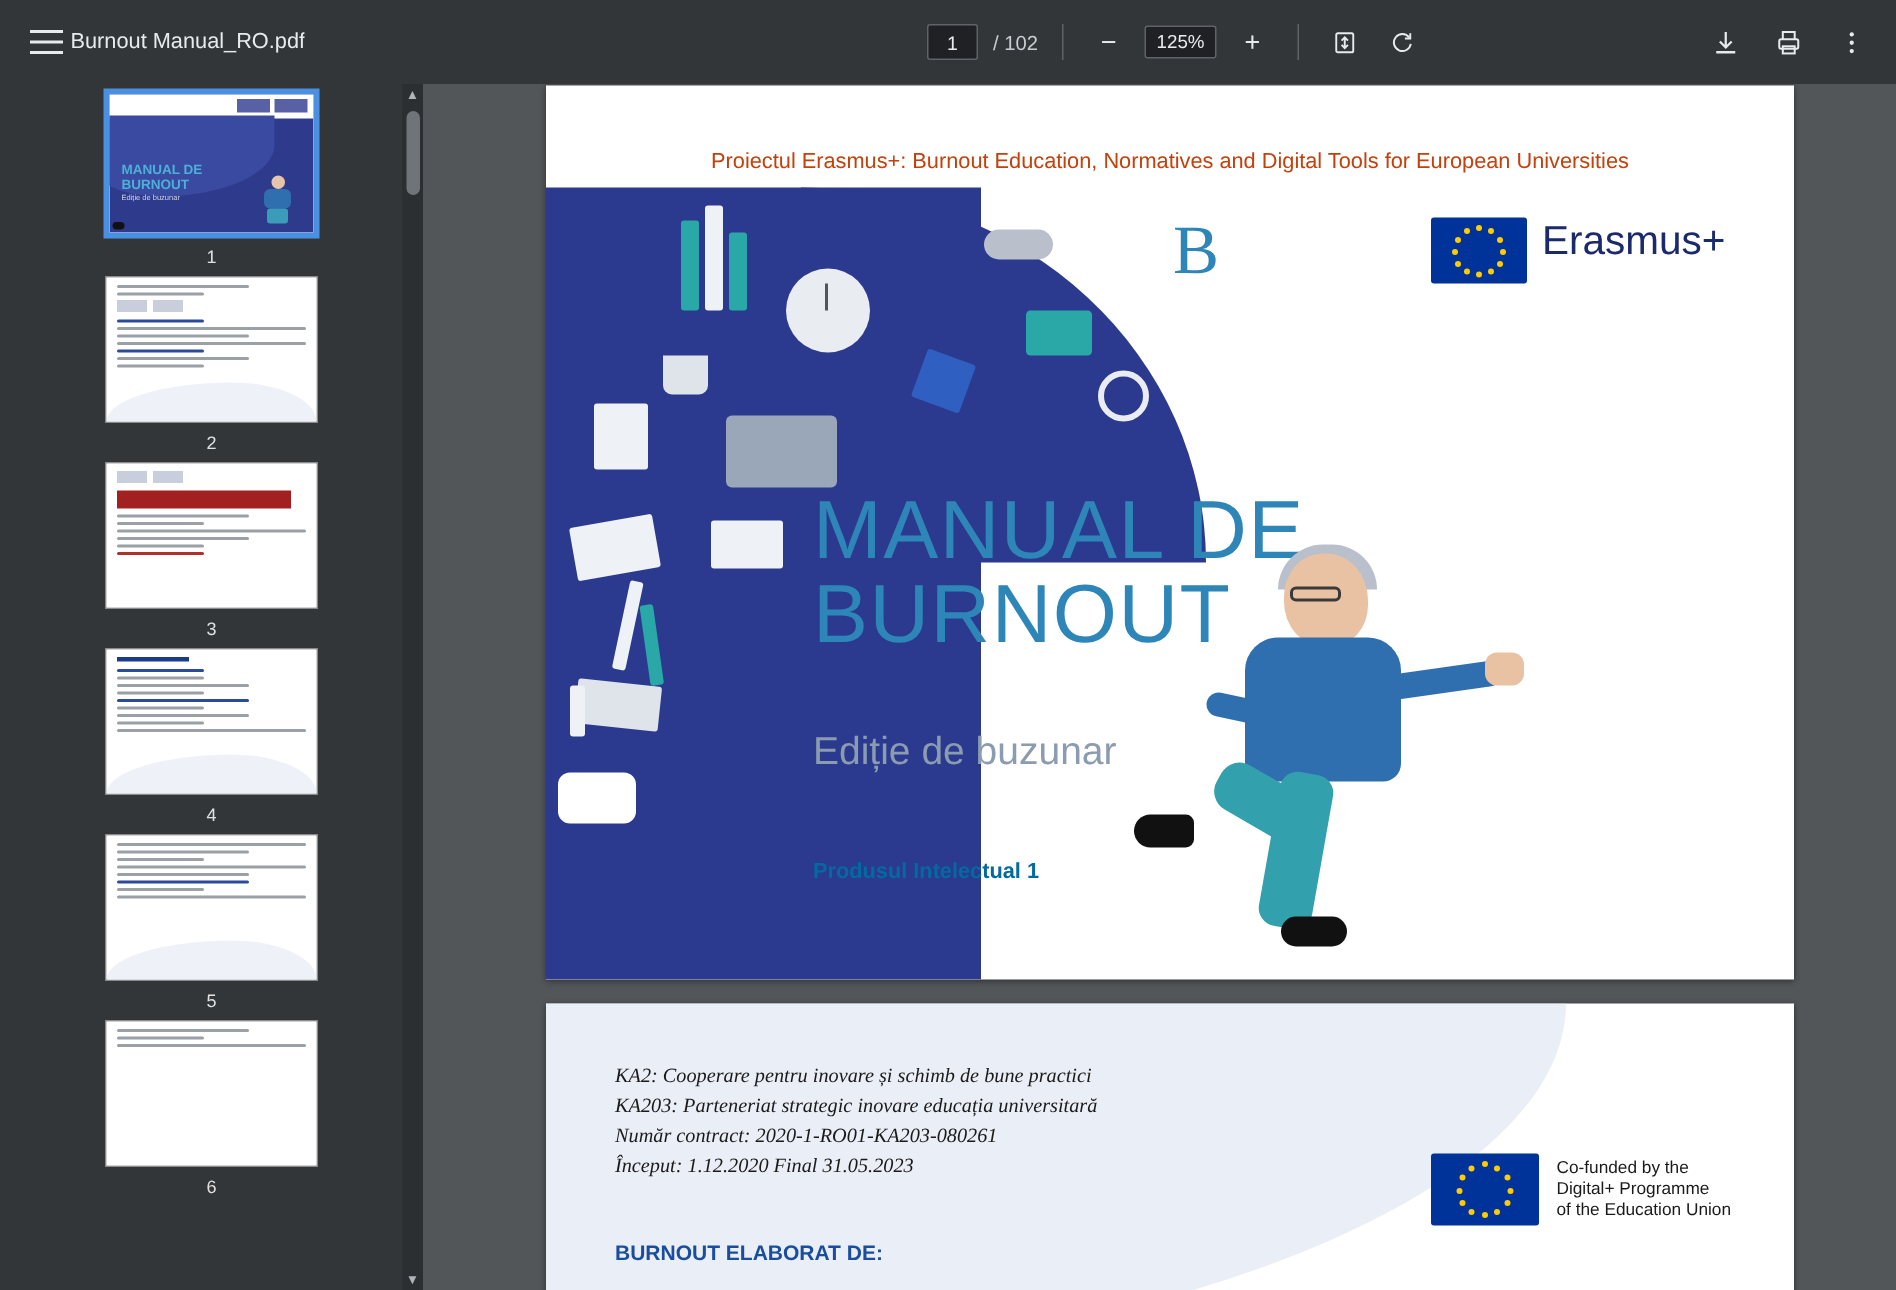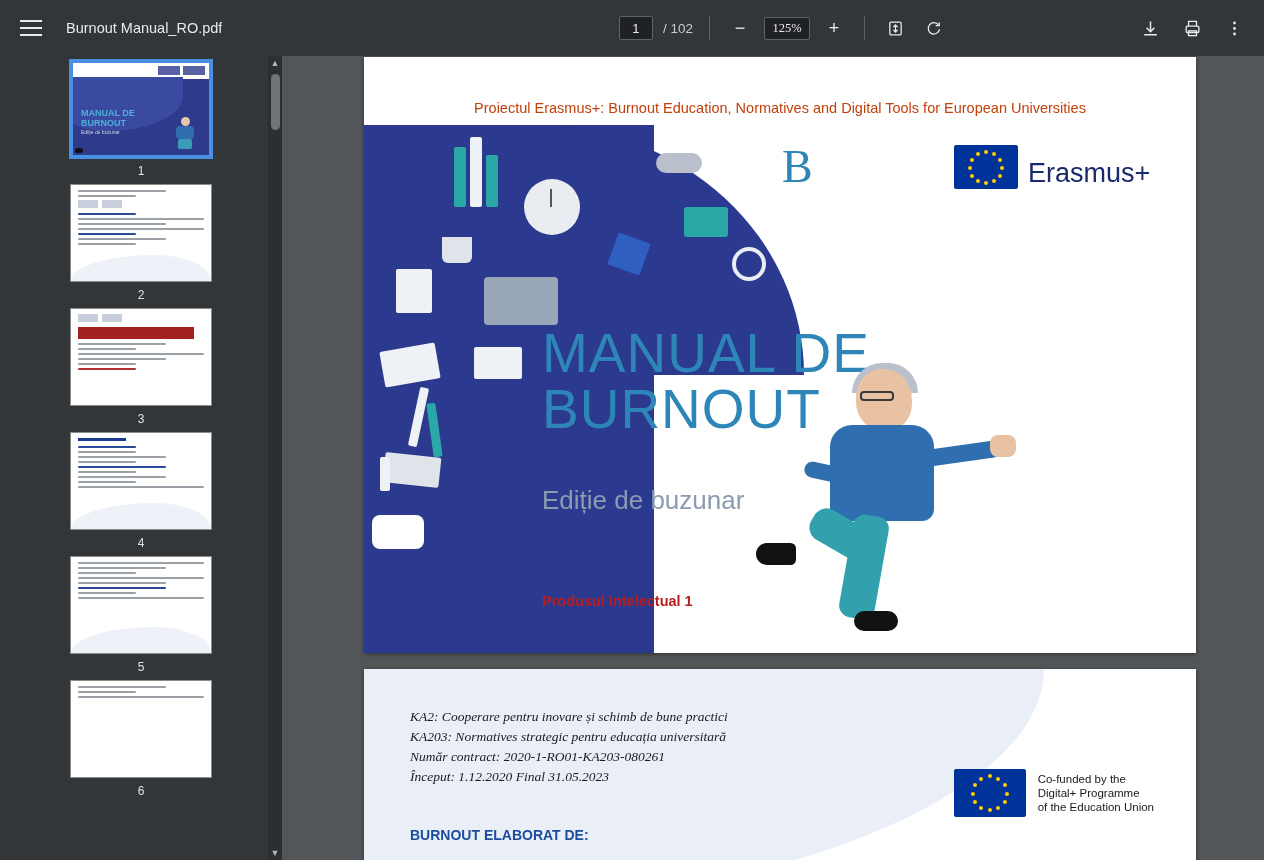--- a/index.html
+++ b/index.html
@@ -12,41 +12,41 @@
   }
 
   
   .toolbar {
     position: absolute; top: 0; left: 0;
     width: 1264px; height: 56px;
     background: #323639;
     display: flex; align-items: center;
     color: #e8eaed;
   }
-  .tb-left { display: flex; align-items: center; gap: 20px; padding-left: 16px; width: 430px; }
+  .tb-left { display: flex; align-items: center; gap: 1px; padding-left: 16px; width: 430px; }
   .hamburger { width: 30px; height: 30px; display: flex; flex-direction: column; justify-content: center; gap: 5px; cursor: pointer; }
   .hamburger i { display: block; height: 2px; background: #e8eaed; width: 22px; margin: 0 auto; }
   .doc-title { font-size: 14.5px; color: #e8eaed; white-space: nowrap; overflow: hidden; text-overflow: ellipsis; }
 
   .tb-center { flex: 1; display: flex; align-items: center; justify-content: center; gap: 10px; }
   .page-input {
     width: 34px; height: 24px; background: #202124; color: #e8eaed;
     border: 1px solid #5f6368; border-radius: 2px; text-align: center;
     font-size: 13px; font-family: "Liberation Sans", sans-serif;
   }
   .page-count { font-size: 13.5px; color: #c8ccd0; }
   .divider { width: 1px; height: 24px; background: #5f6368; margin: 0 6px; }
   .icon-btn {
     width: 28px; height: 28px; display: flex; align-items: center; justify-content: center;
     color: #e8eaed; cursor: pointer; border-radius: 3px; font-size: 18px; line-height: 1;
     user-select: none;
   }
   .zoom-val {
     background: #202124; border: 1px solid #5f6368; border-radius: 2px;
-    font-size: 12.5px; padding: 3px 7px; color: #e8eaed; min-width: 46px; text-align: center; font-family: Liberation Serif, serif;
+    font-size: 12.5px; padding: 3px 7px; color: #e8eaed; min-width: 46px; text-align: center;
   }
   .tb-right { display: flex; align-items: center; gap: 14px; padding-right: 16px; }
 
   
   .body-area {
     position: absolute; top: 56px; left: 0;
     width: 1264px; height: 804px;
     background: #525659;
   }
 
@@ -142,42 +142,42 @@
   .doodle.note2 { width: 56px; height: 30px; background: #dfe3ea; left: 20px; top: 398px; transform: rotate(6deg); }
   .doodle.bub { width: 52px; height: 34px; background: #fff; left: 8px; top: 458px; border-radius: 8px; }
   .doodle.phone { width: 46px; height: 20px; background: #b9c0cb; left: 292px; top: 96px; border-radius: 10px; }
   .doodle.excl { width: 10px; height: 34px; background: #eef1f5; left: 16px; top: 400px; }
 
   .cover-title {
     position: absolute; left: 178px; top: 268px;
     color: #2e86b8; font-size: 55px; line-height: 56px; letter-spacing: 1px;
   }
   .cover-sub { position: absolute; left: 178px; top: 428px; color: #8b9bb0; font-size: 26px; }
-  .cover-prod { position: absolute; left: 178px; top: 536px; color: #b91c1c; font-size: 14.5px; font-weight: bold; }
+  .cover-prod { position: absolute; left: 178px; top: 516px; color: #0369a1; font-size: 14.5px; font-weight: bold; }
 
   .walker { position: absolute; left: 430px; top: 312px; width: 200px; height: 270px; }
   .wk-head { position: absolute; left: 62px; top: 0; width: 56px; height: 62px; background: #e9c2a4; border-radius: 46% 50% 44% 48%; }
   .wk-hair { position: absolute; left: 58px; top: -6px; width: 66px; height: 30px; background: #b9c0cb; border-radius: 30px 30px 0 0; }
   .wk-glass { position: absolute; left: 66px; top: 22px; width: 34px; height: 10px; border: 2px solid #3a3a3a; border-radius: 4px; }
   .wk-body { position: absolute; left: 36px; top: 56px; width: 104px; height: 96px; background: #2f6fb0; border-radius: 22px 22px 12px 12px; }
   .wk-arm-r { position: absolute; left: 128px; top: 76px; width: 80px; height: 17px; background: #2f6fb0; border-radius: 9px; transform: rotate(-8deg); }
   .wk-hand-r { position: absolute; left: 196px; top: 66px; width: 26px; height: 22px; background: #e9c2a4; border-radius: 8px; }
   .wk-arm-l { position: absolute; left: 10px; top: 96px; width: 48px; height: 16px; background: #2f6fb0; border-radius: 9px; transform: rotate(12deg); }
   .wk-leg1 { position: absolute; left: 52px; top: 146px; width: 36px; height: 104px; background: #33a0ad; border-radius: 12px; transform: rotate(10deg); }
   .wk-leg2 { position: absolute; left: 14px; top: 150px; width: 72px; height: 34px; background: #33a0ad; border-radius: 14px; transform: rotate(30deg); }
   .wk-shoe1 { position: absolute; left: -38px; top: 174px; width: 40px; height: 22px; background: #111; border-radius: 12px 6px 6px 12px; }
   .wk-shoe2 { position: absolute; left: 60px; top: 242px; width: 44px; height: 20px; background: #111; border-radius: 10px; }
 
   
   .logo-bendit { position: absolute; left: 418px; top: 88px; display: flex; align-items: center; gap: 6px; }
   .bendit-b { font-size: 46px; color: #2e86b8; font-family: "Liberation Serif", serif; line-height: 44px; }
   .bendit-txt { display: flex; flex-direction: column; }
   .bendit-name { font-size: 21px; font-weight: bold; color: #253a6e; letter-spacing: .5px; }
   .bendit-sub { font-size: 8px; color: #5e6b85; letter-spacing: .6px; }
-  .logo-eras { position: absolute; left: 590px; top: 88px; display: flex; align-items: flex-end; gap: 10px; }
+  .logo-eras { position: absolute; left: 590px; top: 88px; display: flex; align-items: flex-start; gap: 10px; }
   .eu-flag { width: 64px; height: 44px; background: #003399; border-radius: 2px; position: relative; }
   .eu-star { position: absolute; width: 4px; height: 4px; background: #ffcc00; border-radius: 50%; }
   .eras-word { font-size: 27px; color: #1b2a6b; }
 
   
   .p2-curve {
     position: absolute; left: -20px; top: 0; width: 700px; height: 250px;
     background: #eaeef6; border-radius: 0 0 100% 0 / 0 0 100% 0;
   }
   .p2-text { position: absolute; left: 46px; top: 38px; font-size: 13.5px; font-style: italic; color: #1a1a1a; line-height: 20px; font-family: Liberation Serif, serif; }
@@ -437,21 +437,21 @@
           <div class="wk-leg1"></div>
         <div class="wk-shoe1"></div>
           <div class="wk-shoe2"></div>
       </div>
     </div>
 
     <div class="page page2">
       <div class="p2-curve"></div>
       <div class="p2-text">
         <div>KA2: Cooperare pentru inovare și schimb de bune practici</div>
-        <div>KA203: Normatives strategic pentru educația universitară</div>
+        <div>KA203: Parteneriat strategic inovare educația universitară</div>
         <div>Număr contract: 2020-1-RO01-KA203-080261</div>
         <div>Început: 1.12.2020 Final 31.05.2023</div>
       </div>
       <div class="p2-elab">BURNOUT ELABORAT DE:</div>
       <div class="p2-eu">
         <span class="eu-flag">
           <i class="eu-star" style="left:34px;top:5px"></i>
             <i class="eu-star" style="left:42px;top:8px"></i>
           <i class="eu-star" style="left:49px;top:14px"></i>
             <i class="eu-star" style="left:51px;top:23px"></i>

